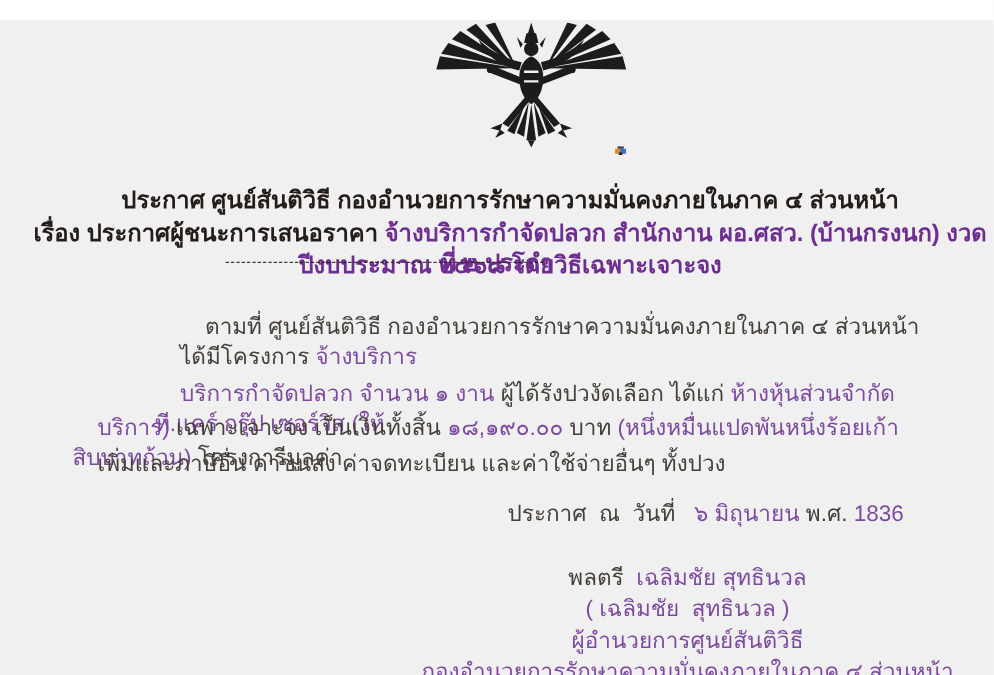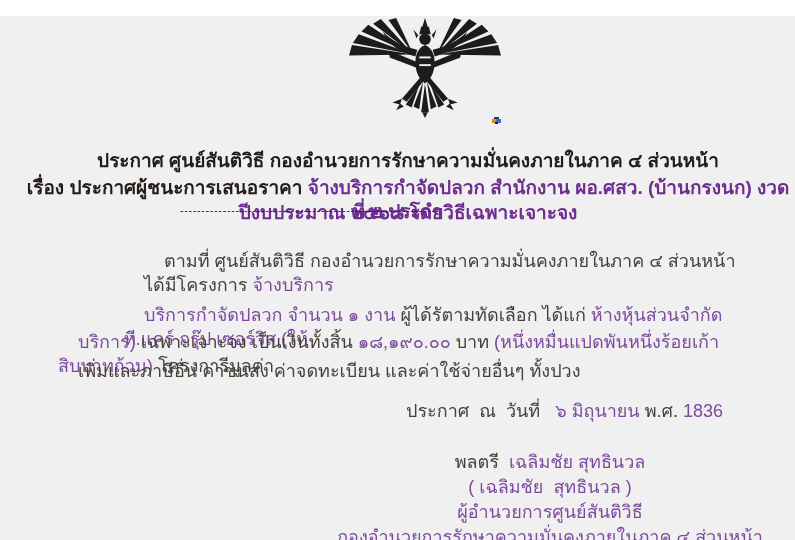--- a/index.html
+++ b/index.html
@@ -128,21 +128,21 @@
   </div>
 
   <div class="divider">------------------------------------------------------------</div>
 
   <div class="bline bl-1">
     <span>ตามที่ ศูนย์สันติวิธี กองอำนวยการรักษาความมั่นคงภายในภาค ๔ ส่วนหน้า ได้มีโครงการ </span><span class="purple">จ้างบริการ</span>
   </div>
 
 
   <div class="bline bl-3">
-    <span class="purple">บริการกำจัดปลวก จำนวน ๑ งาน </span><span>ผู้ได้รัตามทัดเลือก ได้แก่ </span><span class="purple">ห้างหุ้นส่วนจำกัด ที.แคร์ กรุ๊ป เซอร์วิส (ให้</span>
+    <span class="purple">บริการกำจัดปลวก จำนวน ๑ งาน </span><span>ผู้ได้รังปวงัดเลือก ได้แก่ </span><span class="purple">ห้างหุ้นส่วนจำกัด ที.แคร์ กรุ๊ป เซอร์วิส (ให้</span>
   </div>
 
   <div class="bline bl-4">
     <span class="purple">บริการ)</span><span> เฉพาะเจาะจง เป็นเงินทั้งสิ้น </span><span class="purple">๑๘,๑๙๐.๐๐</span><span> บาท </span><span class="purple">(หนึ่งหมื่นแปดพันหนึ่งร้อยเก้าสิบบาทถ้วน)</span><span> โครงการีมูลค่า</span>
   </div>
 
   <div class="bline bl-5">
     <span>เพิ่มและภาษีอื่น ค่าขนส่ง ค่าจดทะเบียน และค่าใช้จ่ายอื่นๆ ทั้งปวง</span>
   </div>
 

